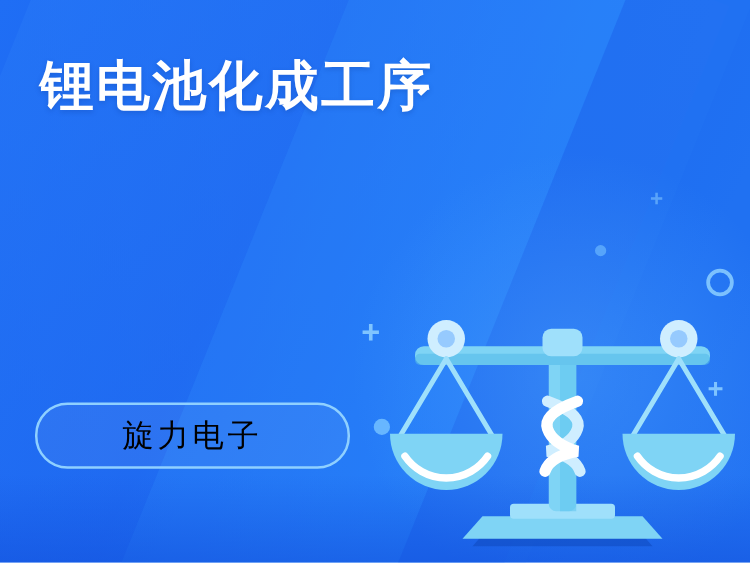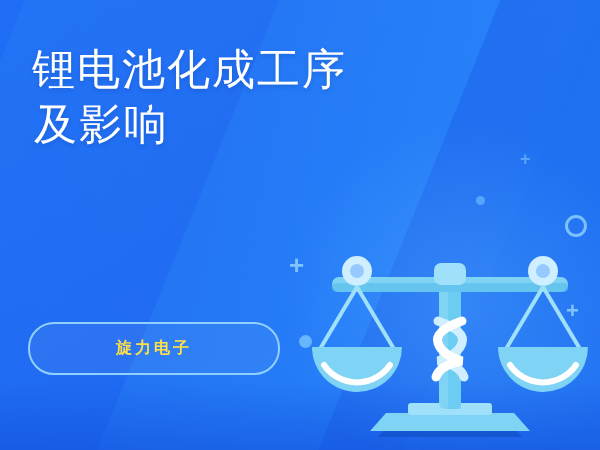--- a/index.html
+++ b/index.html
@@ -92,21 +92,21 @@
   .title-block {
     position: absolute;
     left: 32px;
     top: 42px;
     width: 430px;
     z-index: 6;
   }
   .title-line {
     color: #ffffff;
     font-size: 43px;
-    font-weight: 400;
+    font-weight: 700;
     letter-spacing: 2px;
     line-height: 1.28;
     white-space: nowrap;
     text-shadow: 0 2px 4px rgba(10,50,140,0.25);
   }
   .title-line.l2 { padding-left: 10px; }
   .title-line.l3 { padding-left: 2px; }
 
   
   .brand-pill {
@@ -117,23 +117,23 @@
     height: 49px;
     border-radius: 26px;
     border: 2px solid #8fd0ff;
     background: rgba(255,255,255,0.06);
     display: flex;
     align-items: center;
     justify-content: center;
     z-index: 6;
   }
   .brand-pill .brand-text {
-    color: #fde047;
-    font-size: 16px;
-    font-weight: 700;
+    color: #000000;
+    font-size: 25px;
+    font-weight: 400;
     letter-spacing: 3px;
   }
 
   
   .scale-wrap {
     position: absolute;
     left: 300px;
     top: 225px;
     width: 300px;
     height: 225px;
@@ -154,21 +154,20 @@
 
   <div class="plus" style="left:289px; top:252px; font-size:26px;">+</div>
   <div class="plus" style="left:566px; top:300px; font-size:22px;">+</div>
   <div class="plus" style="left:520px; top:150px; font-size:18px; opacity:.6;">+</div>
   <div class="ring" style="left:565px; top:215px; width:16px; height:16px;"></div>
   <div class="dot" style="left:299px; top:335px; width:13px; height:13px;"></div>
   <div class="dot" style="left:476px; top:196px; width:9px; height:9px; opacity:.65;"></div>
 
   <div class="title-block">
     <div class="title-line l1">锂电池化成工序</div>
-    <div class="title-line l3">及影响</div>
   </div>
 
   <div class="brand-pill">
     <span class="brand-text">旋力电子</span>
   </div>
 
   <div class="scale-wrap">
     <svg width="300" height="225" viewBox="0 0 300 225" xmlns="http://www.w3.org/2000/svg">
 
       <path d="M78 212 L222 212 L208 196 L92 196 Z" fill="#0f49bd" opacity="0.55"></path>

